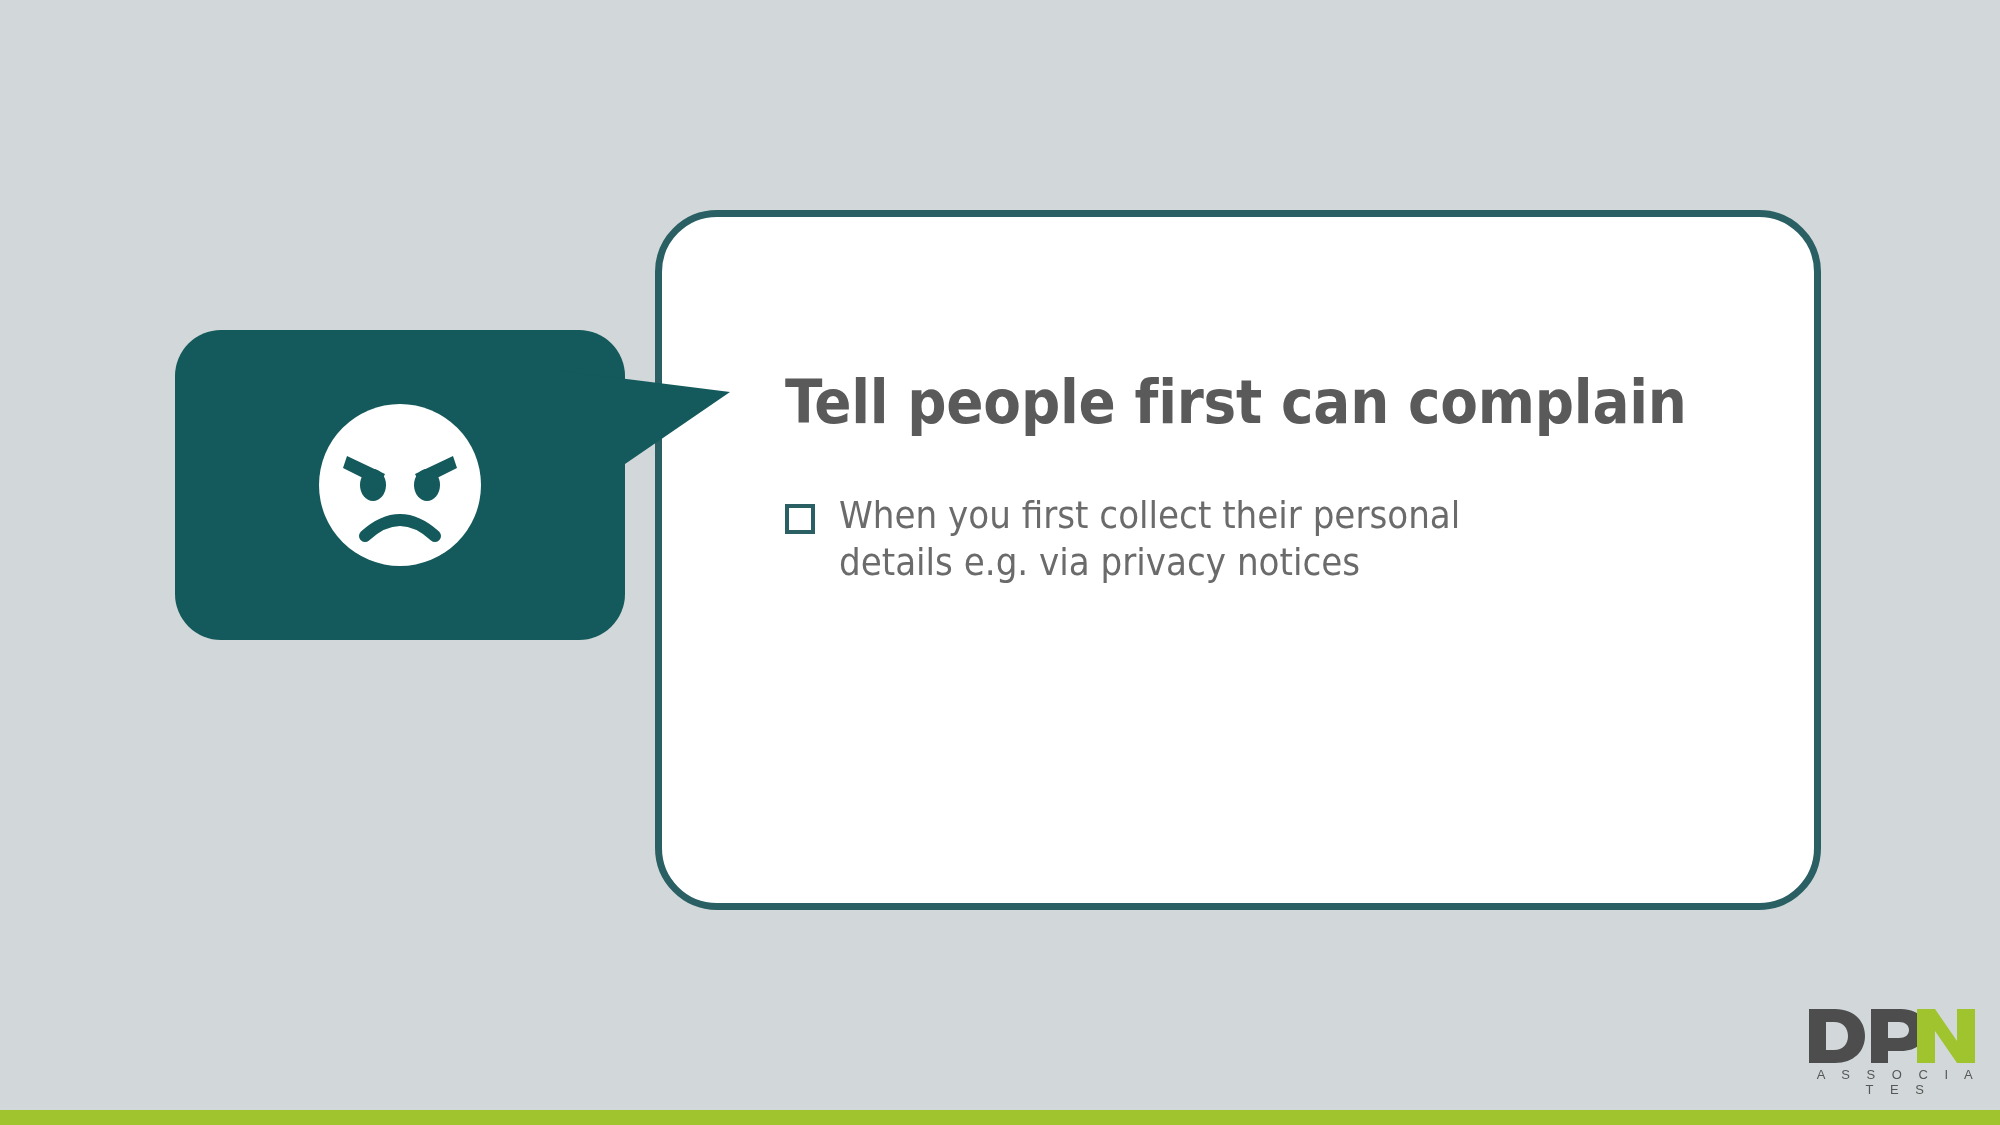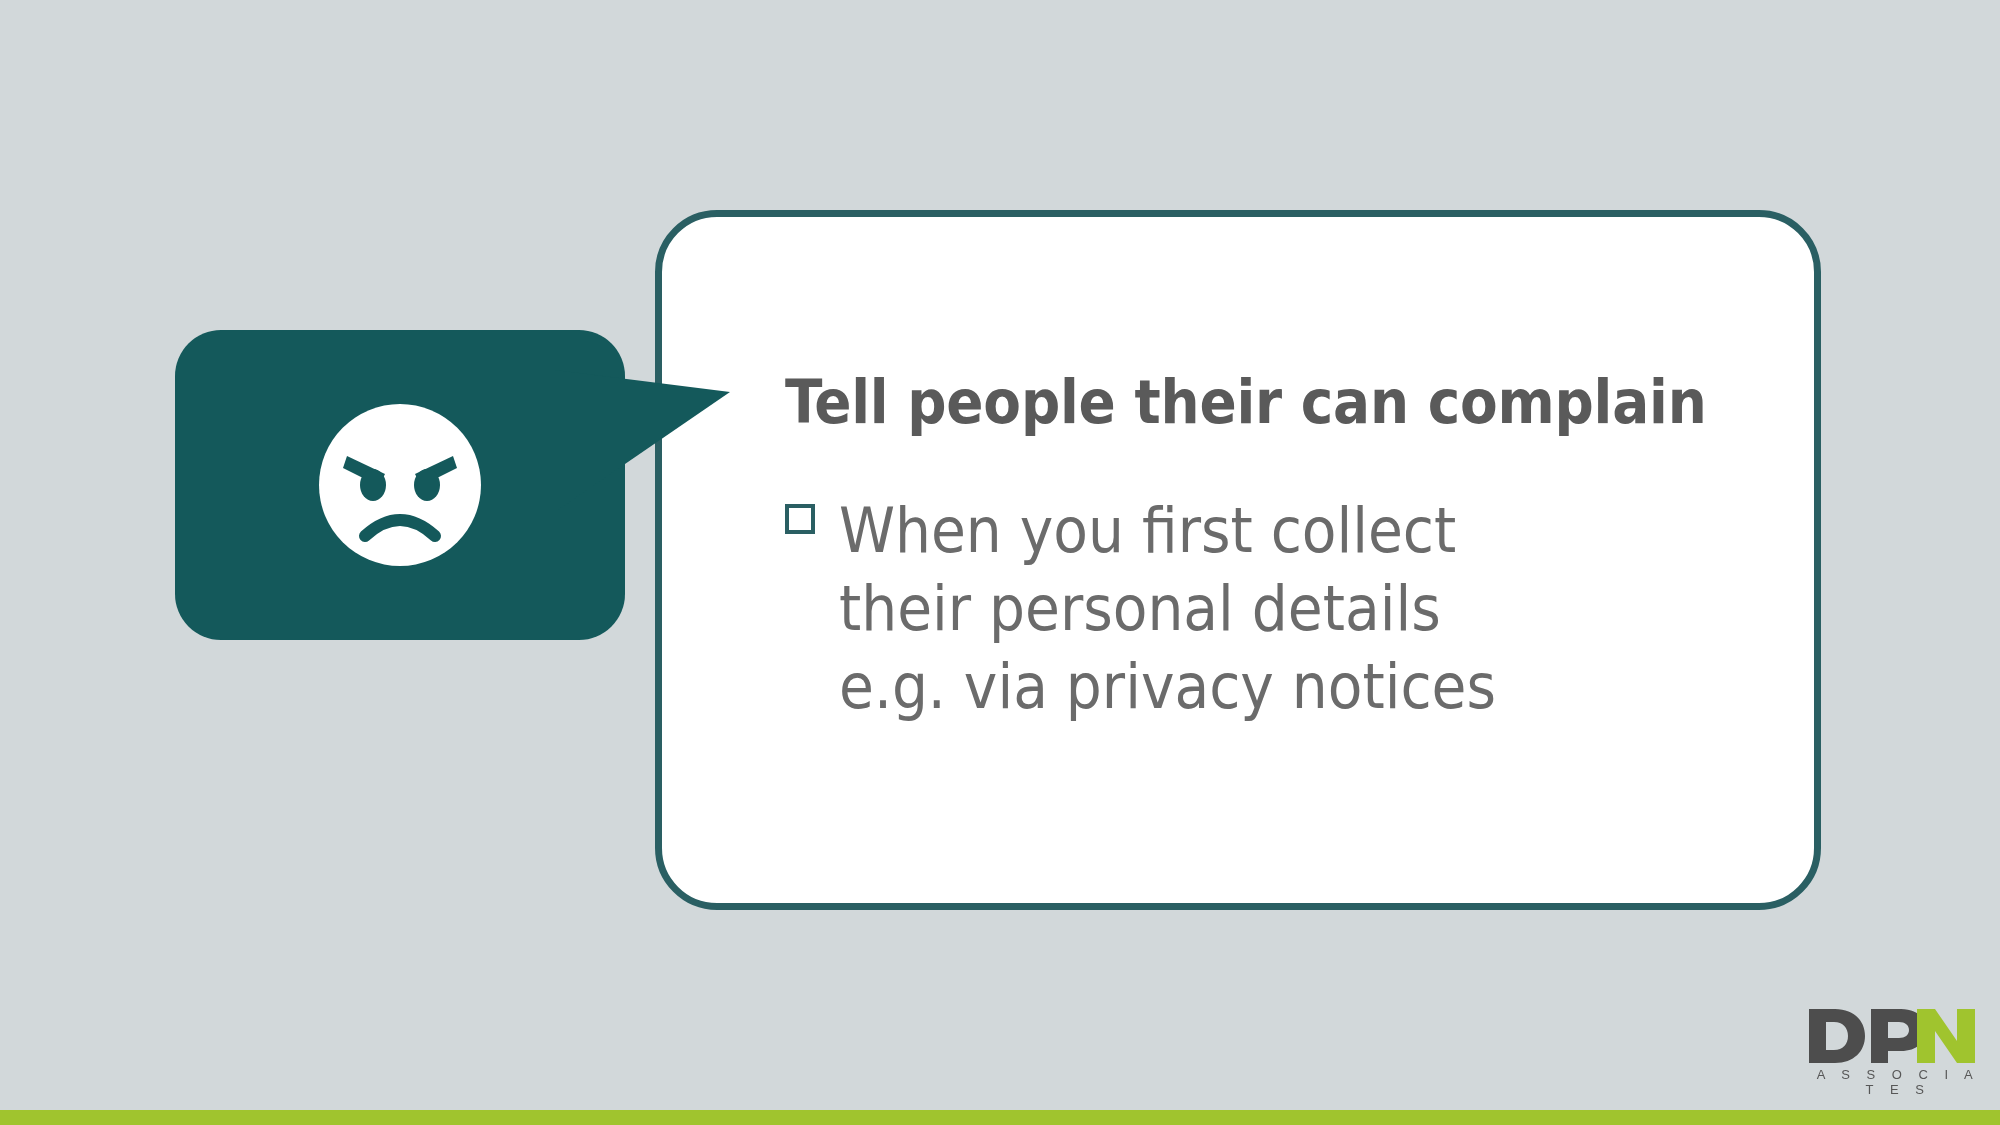--- a/index.html
+++ b/index.html
@@ -89,21 +89,21 @@
     margin: 0;
     padding: 0;
     list-style: none;
     margin-top: 58px;
   }
   .bullet-item {
     position: relative;
     display: flex;
     align-items: flex-start;
     font-family: "DejaVu Sans Condensed", "Liberation Sans Narrow", "Liberation Sans", sans-serif;
-    font-size: 63px;
+    font-size: 38px;
     line-height: 1.24;
     color: #6b6b6b;
   }
   .bullet-marker {
     flex: 0 0 auto;
     width: 32px;
     height: 32px;
     margin-top: 12px;
     margin-right: 22px;
     position: relative;
@@ -180,21 +180,21 @@
 
     <path d="M138 56 L100 74 L106 86 L142 68 Z" fill="#14595b"></path>
     <ellipse cx="112" cy="85" rx="13" ry="16" fill="#14595b"></ellipse>
 
     <path d="M50 136 Q85 104 120 136" stroke="#14595b" stroke-width="12" fill="none" stroke-linecap="round"></path>
   </svg>
 
   <div class="bubble"></div>
 
   <div class="bubble-content">
-    <div class="title">Tell people their can complain</div>
+    <div class="title">Tell people first can complain</div>
 
     <ul class="bullet-list">
       <li class="bullet-item">
         <span class="bullet-marker">
           <span class="sq-shadow"></span>
           <span class="sq-face"></span>
         </span>
         <span class="bullet-text">When you first collect their personal details e.g. via privacy notices</span>
       </li>
     </ul>

